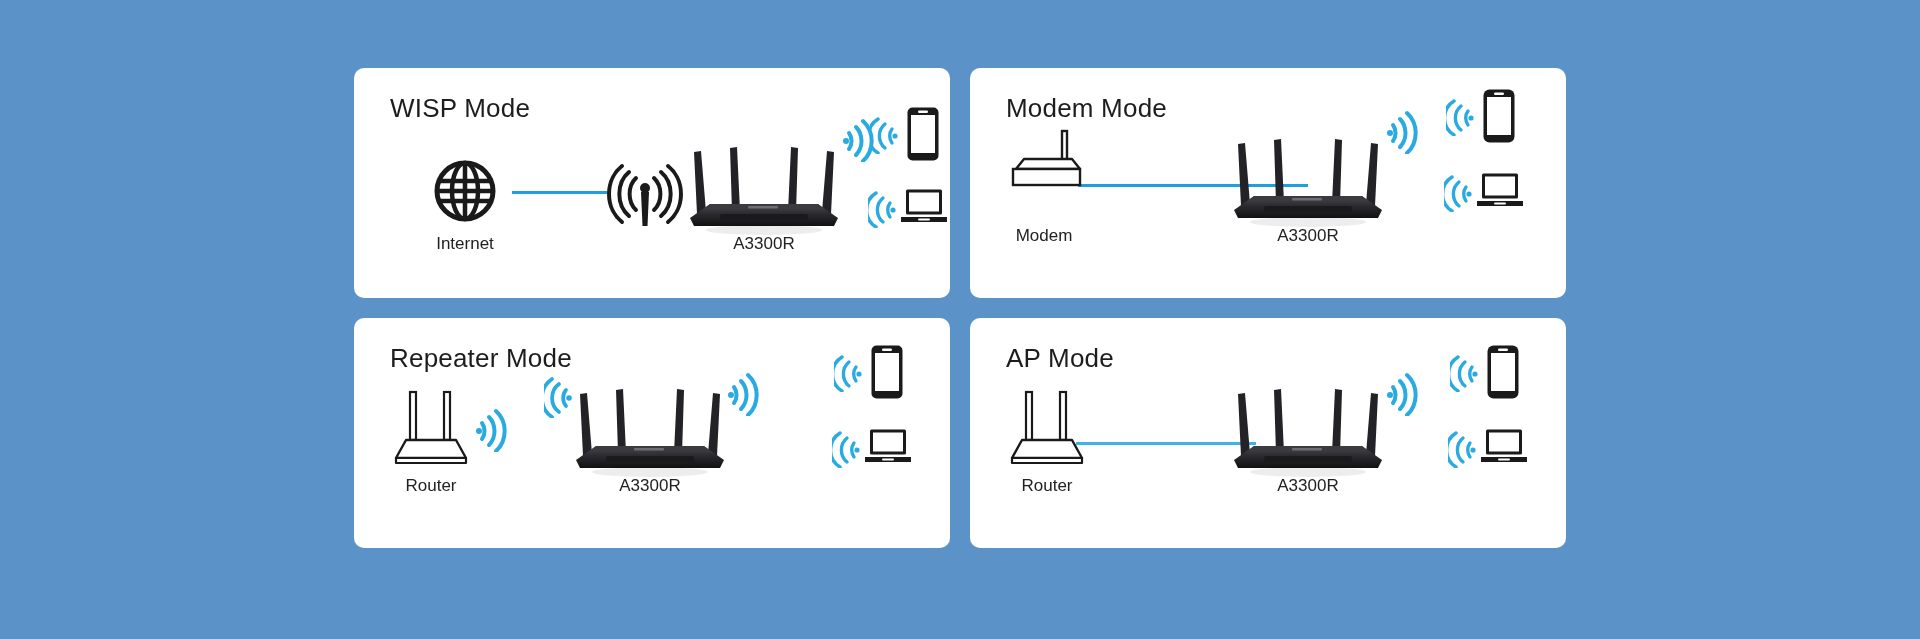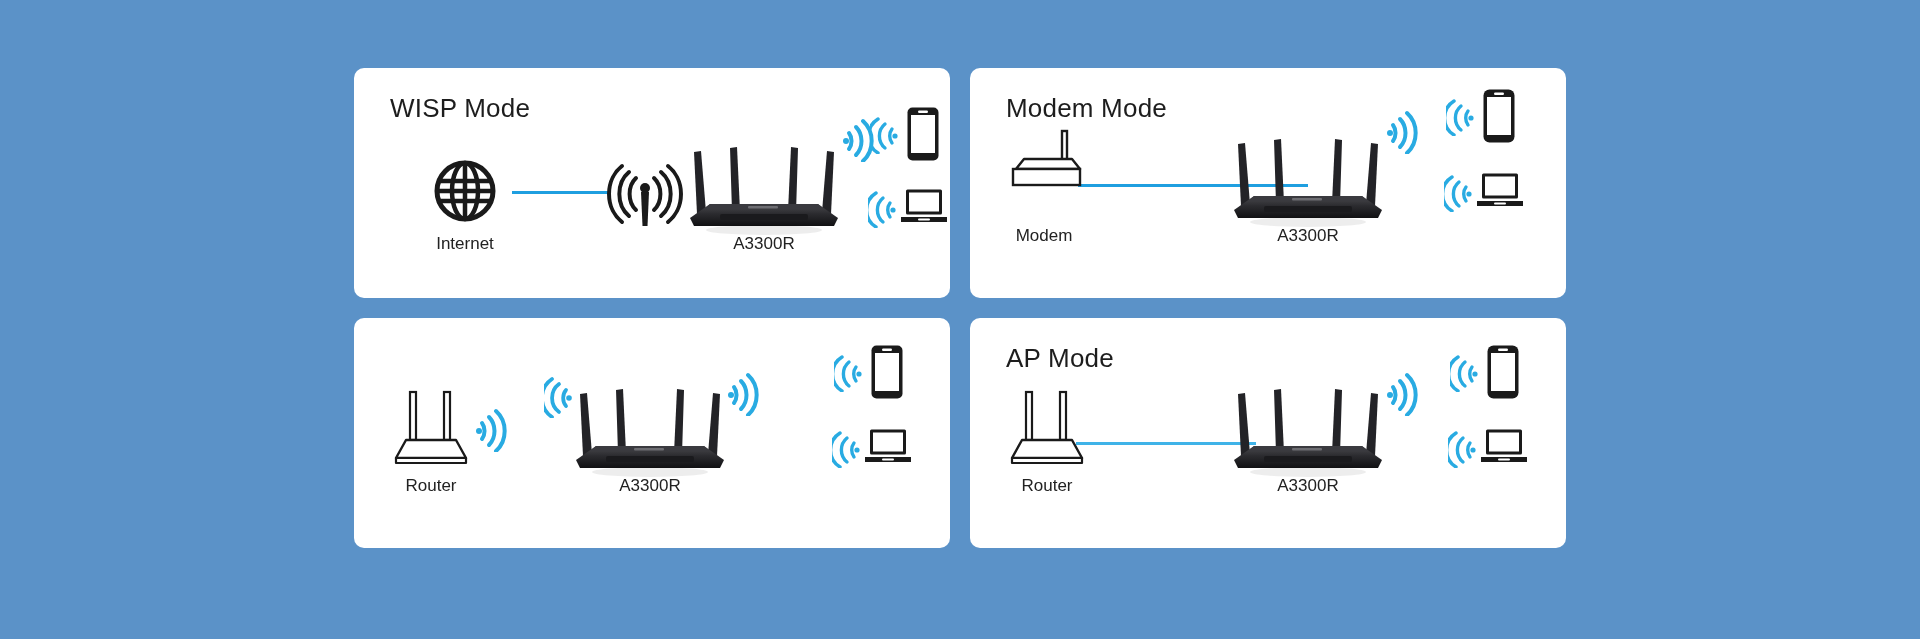--- a/index.html
+++ b/index.html
@@ -266,20 +266,21 @@
               <path d="M15 8 A14 15 0 0 0 15 32"></path>
               <path d="M8 3 A20 20 0 0 0 8 37"></path>
             </g>
             <circle cx="25" cy="20" r="2.6" fill="#29abe2"></circle>
           </svg>
         </div>
       </div>
     </div>
 
     <div class="card">
+      <div class="card-title">Repeater Mode</div>
       <div class="scene">
 
         <div class="node" style="left:36px; top:70px; width:82px; height:80px;">
           <svg class="svgicon" width="82" height="80" viewBox="0 0 82 80">
             <rect x="20" y="4" width="6" height="48" fill="#ffffff" stroke="#1a1a1a" stroke-width="2.2"></rect>
             <rect x="54" y="4" width="6" height="48" fill="#ffffff" stroke="#1a1a1a" stroke-width="2.2"></rect>
             <path d="M6 70 L16 52 L66 52 L76 70 Z" fill="#ffffff" stroke="#1a1a1a" stroke-width="2.4" stroke-linejoin="round"></path>
             <path d="M6 70 L76 70 L76 75 L6 75 Z" fill="#ffffff" stroke="#1a1a1a" stroke-width="2.2" stroke-linejoin="round"></path>
           </svg>
         </div>

